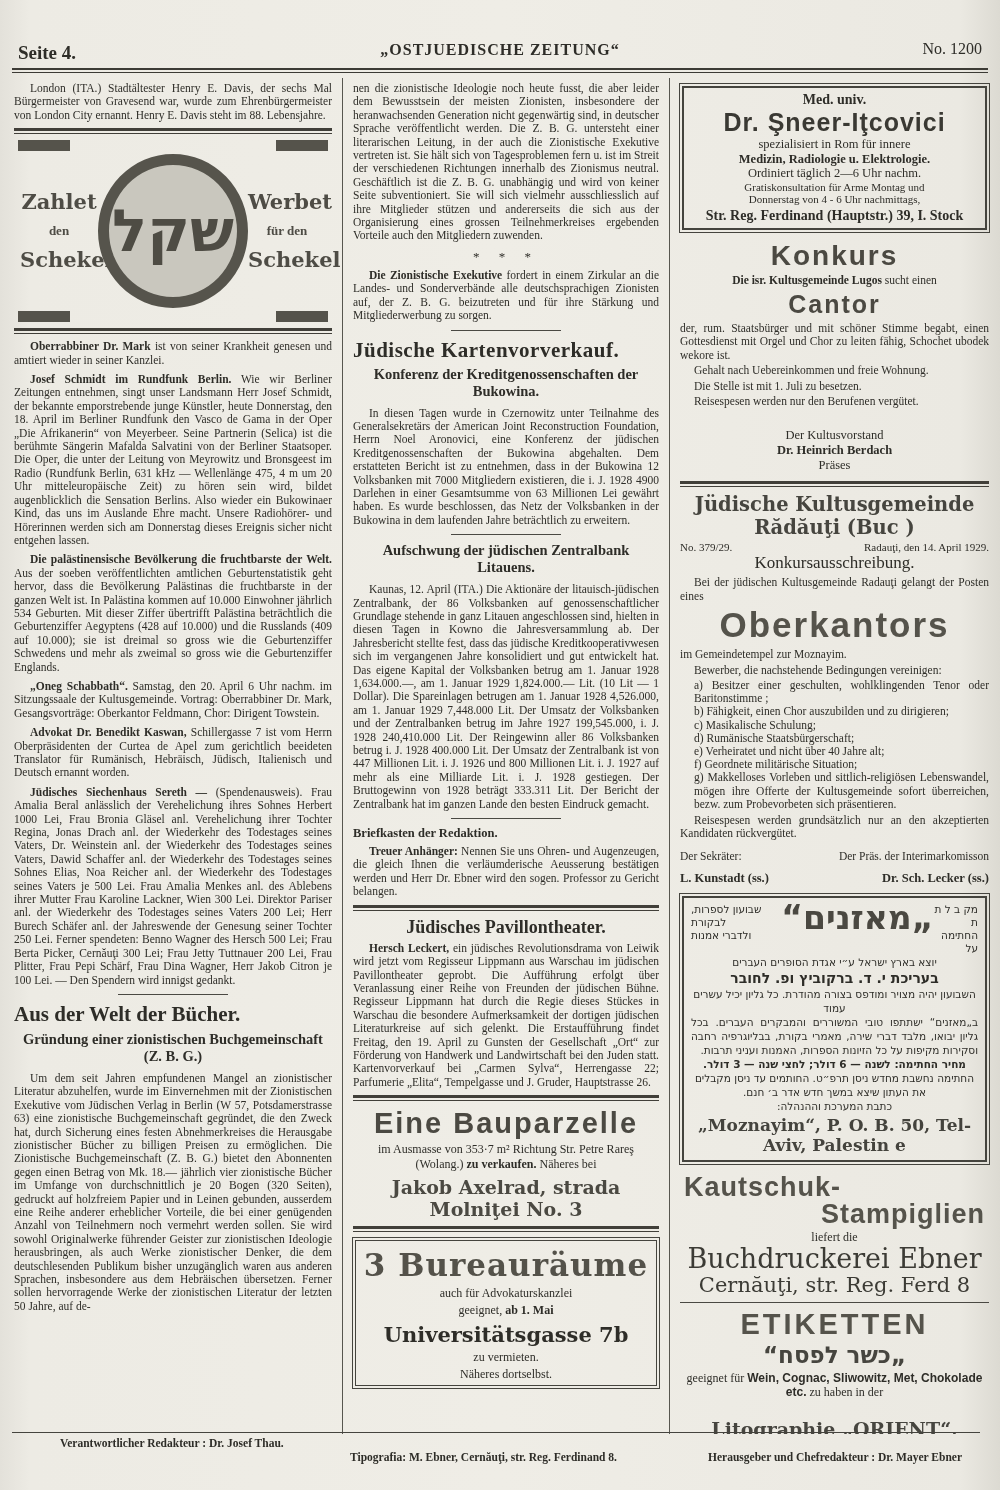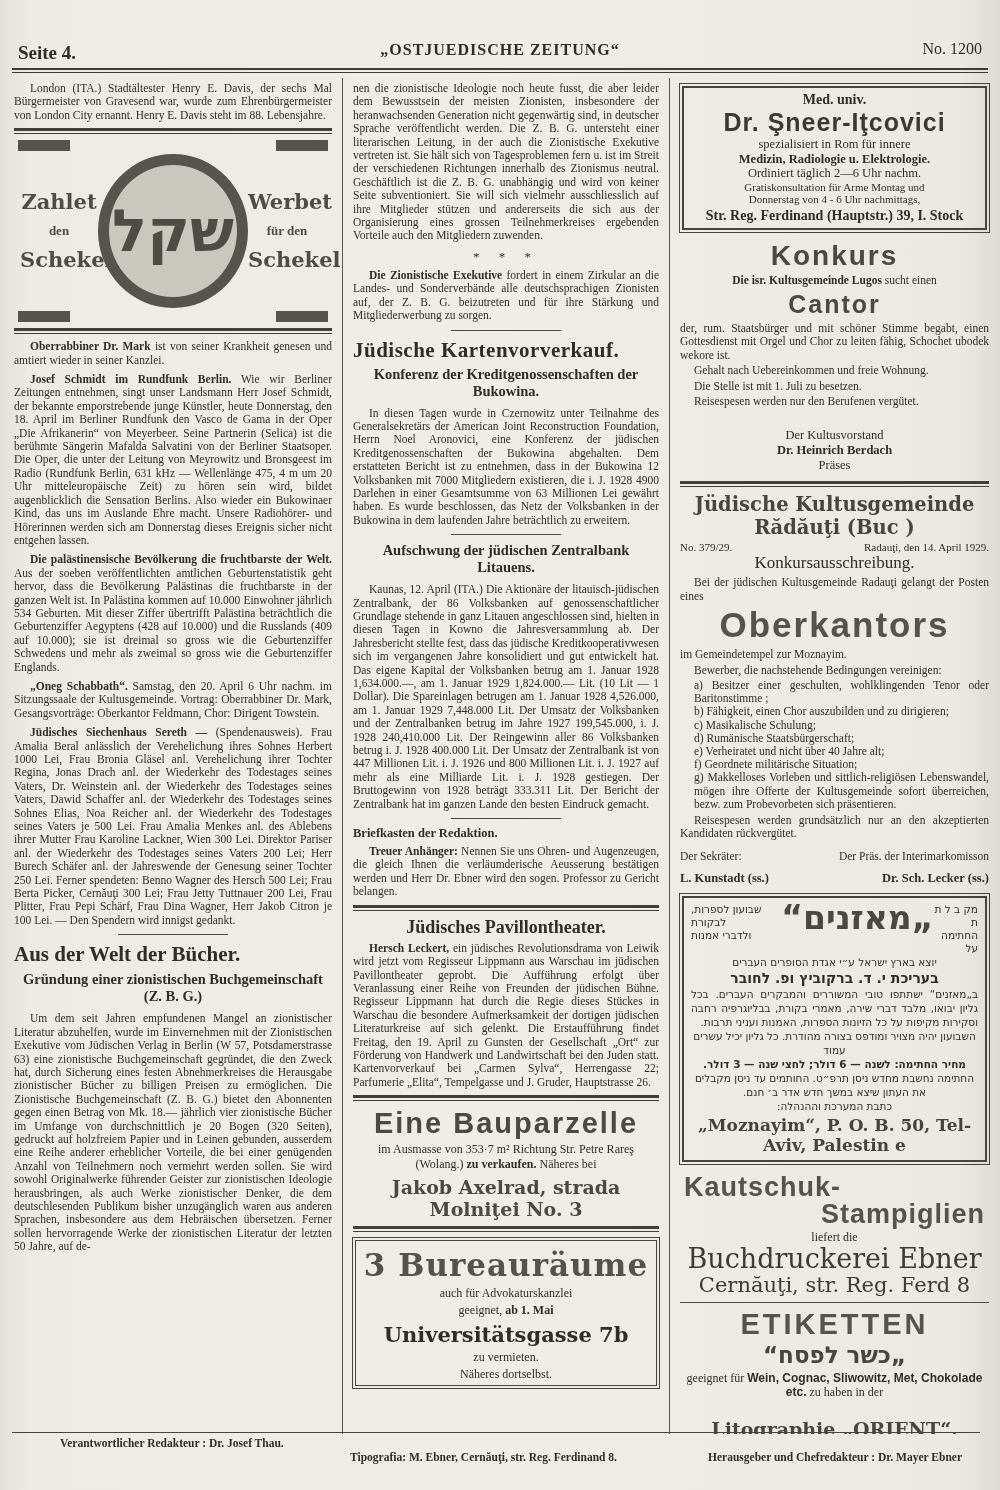--- a/index.html
+++ b/index.html
@@ -134,20 +134,21 @@
           <div class="sk-small">für den</div>
           <div class="sk-big">Schekel.</div>
         </div>
       </div>
       <div class="rule-dbl"></div>
 
       <p class="p"><b class="lead">Oberrabbiner Dr. Mark</b> <span>ist von seiner Krankheit genesen und amtiert wieder in seiner Kanzlei.</span></p>
       <p class="p"><b class="lead">Josef Schmidt im Rundfunk Berlin.</b> <span>Wie wir Berliner Zeitungen entnehmen, singt unser Landsmann Herr Josef Schmidt, der bekannte emporstrebende junge Künstler, heute Donnerstag, den 18. April im Berliner Rundfunk den Vasco de Gama in der Oper „Die Afrikanerin“ von Meyerbeer. Seine Partnerin (Selica) ist die berühmte Sängerin Mafalda Salvatini von der Berliner Staatsoper. Die Oper, die unter der Leitung von Meyrowitz und Bronsgeest im Radio (Rundfunk Berlin, 631 kHz — Wellenlänge 475, 4 m um 20 Uhr mitteleuropäische Zeit) zu hören sein wird, bildet augenblicklich die Sensation Berlins. Also wieder ein Bukowinaer Kind, das uns im Auslande Ehre macht. Unsere Radiohörer- und Hörerinnen werden sich am Donnerstag dieses Ereignis sicher nicht entgehen lassen.</span></p>
       <p class="p"><b class="lead">Die palästinensische Bevölkerung die fruchtbarste der Welt.</b> <span>Aus der soeben veröffentlichten amtlichen Geburtenstatistik geht hervor, dass die Bevölkerung Palästinas die fruchtbarste in der ganzen Welt ist. In Palästina kommen auf 10.000 Einwohner jährlich 534 Geburten. Mit dieser Ziffer übertrifft Palästina beträchtlich die Geburtenziffer Aegyptens (428 auf 10.000) und die Russlands (409 auf 10.000); sie ist dreimal so gross wie die Geburtenziffer Schwedens und mehr als zweimal so gross wie die Geburtenziffer Englands.</span></p>
       <p class="p"><b class="lead">„Oneg Schabbath“.</b> <span>Samstag, den 20. April 6 Uhr nachm. im Sitzungssaale der Kultusgemeinde. Vortrag: Oberrabbiner Dr. Mark, Gesangsvorträge: Oberkantor Feldmann, Chor: Dirigent Towstein.</span></p>
+      <p class="p"><b class="lead">Advokat Dr. Benedikt Kaswan,</b> <span>Schillergasse 7 ist vom Herrn Oberpräsidenten der Curtea de Apel zum gerichtlich beeideten Translator für Rumänisch, Hebräisch, Jüdisch, Italienisch und Deutsch ernannt worden.</span></p>
       <p class="p"><b class="lead">Jüdisches Siechenhaus Sereth —</b> <span>(Spendenausweis). Frau Amalia Beral anlässlich der Verehelichung ihres Sohnes Herbert 1000 Lei, Frau Bronia Gläsel anl. Verehelichung ihrer Tochter Regina, Jonas Drach anl. der Wiederkehr des Todestages seines Vaters, Dr. Weinstein anl. der Wiederkehr des Todestages seines Vaters, Dawid Schaffer anl. der Wiederkehr des Todestages seines Sohnes Elias, Noa Reicher anl. der Wiederkehr des Todestages seines Vaters je 500 Lei. Frau Amalia Menkes anl. des Ablebens ihrer Mutter Frau Karoline Lackner, Wien 300 Lei. Direktor Pariser anl. der Wiederkehr des Todestages seines Vaters 200 Lei; Herr Burech Schäfer anl. der Jahreswende der Genesung seiner Tochter 250 Lei. Ferner spendeten: Benno Wagner des Hersch 500 Lei; Frau Berta Picker, Cernăuţi 300 Lei; Frau Jetty Tuttnauer 200 Lei, Frau Plitter, Frau Pepi Schärf, Frau Dina Wagner, Herr Jakob Citron je 100 Lei. — Den Spendern wird innigst gedankt.</span></p>
       <div class="div-short"></div>
       <h2 class="h-buecher">Aus der Welt der Bücher.</h2>
       <h3 class="h-sub">Gründung einer zionistischen Buchgemeinschaft (Z. B. G.)</h3>
       <p class="p">Um dem seit Jahren empfundenen Mangel an zionistischer Literatur abzuhelfen, wurde im Einvernehmen mit der Zionistischen Exekutive vom Jüdischen Verlag in Berlin (W 57, Potsdamerstrasse 63) eine zionistische Buchgemeinschaft gegründet, die den Zweck hat, durch Sicherung eines festen Abnehmerkreises die Herausgabe zionistischer Bücher zu billigen Preisen zu ermöglichen. Die Zionistische Buchgemeinschaft (Z. B. G.) bietet den Abonnenten gegen einen Betrag von Mk. 18.— jährlich vier zionistische Bücher im Umfange von durchschnittlich je 20 Bogen (320 Seiten), gedruckt auf holzfreiem Papier und in Leinen gebunden, ausserdem eine Reihe anderer erheblicher Vorteile, die bei einer genügenden Anzahl von Teilnehmern noch vermehrt werden sollen. Sie wird sowohl Originalwerke führender Geister zur zionistischen Ideologie herausbringen, als auch Werke zionistischer Denker, die dem deutschlesenden Publikum bisher unzugänglich waren aus anderen Sprachen, insbesondere aus dem Hebräischen übersetzen. Ferner sollen hervorragende Werke der zionistischen Literatur der letzten 50 Jahre, auf de-</p>
     </div>
 
     <div class="col" id="colM">
       <p class="p" style="text-indent:0;">nen die zionistische Ideologie noch heute fusst, die aber leider dem Bewusstsein der meisten Zionisten, insbesondere der heranwachsenden Generation nicht gegenwärtig sind, in deutscher Sprache veröffentlicht werden. Die Z. B. G. untersteht einer literarischen Leitung, in der auch die Zionistische Exekutive vertreten ist. Sie hält sich von Tagesproblemen fern u. ist im Streit der verschiedenen Richtungen innerhalb des Zionismus neutral. Geschäftlich ist die Z. B. G. unabhängig und wird von keiner Seite subventioniert. Sie will sich vielmehr ausschliesslich auf ihre Mitglieder stützen und andererseits die sich aus der Organisierung eines grossen Teilnehmerkreises ergebenden Vorteile auch den Mitgliedern zuwenden.</p>
       <div class="stars">* * *</div>
@@ -250,22 +251,22 @@
             <div>החתימה על</div>
           </div>
           <div class="moz-title">„מאזנים“</div>
           <div class="moz-corner" style="text-align:left;">
             <div>שבועון לספרות, לבקורת</div>
             <div>ולדברי אמנות</div>
           </div>
         </div>
         <div class="moz-sm">יוצא בארץ ישראל ע״י אגדת הסופרים העברים</div>
         <div class="moz-ed">בעריכת י. ד. ברקוביץ ופ. לחובר</div>
+        <div class="moz-sm">השבועון יהיה מצויר ומודפס בצורה מהודרת. כל גליון יכיל עשרים עמוד</div>
         <div class="moz-sm" style="text-align:justify;">ב„מאזנים“ ישתתפו טובי המשוררים והמבקרים העברים. בכל גליון יבואו, מלבד דברי שירה, מאמרי בקורת, בבליוגרפיה רחבה וסקירות מקיפות על כל הזיונות הספרות, האמנות ועניני תרבות.</div>
-        <div class="moz-sm">השבועון יהיה מצויר ומודפס בצורה מהודרת. כל גליון יכיל עשרים עמוד</div>
         <div class="moz-sm" style="font-weight:bold;">מחיר החתימה: לשנה — 6 דולר; לחצי שנה — 3 דולר.</div>
         <div class="moz-sm">החתימה נחשבת מחדש ניסן תרפ״ט. החותמים עד ניסן מקבלים את העתון שיצא במשך חדש אדר ב׳ חנם.</div>
         <div class="moz-sm">כתבת המערכת וההנהלה:</div>
         <div class="moz-addr" style="direction:ltr;">„Moznayim“, P. O. B. 50, Tel-Aviv, Palestin e</div>
       </div>
 
       <div style="margin-top:10px;">
         <div class="kt1">Kautschuk-</div>
         <div class="kt2">Stampiglien</div>
         <div class="kt-sm">liefert die</div>

